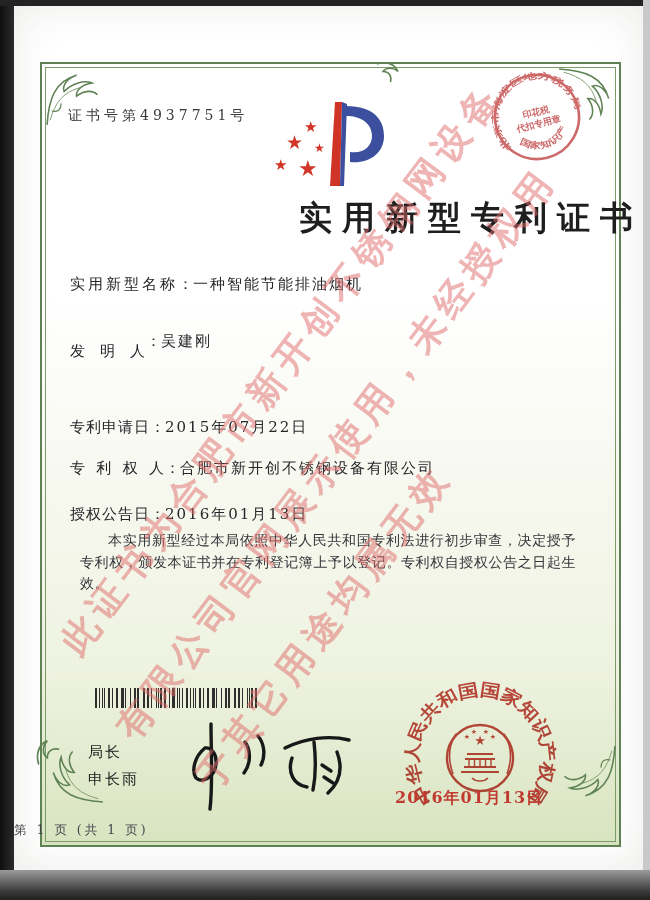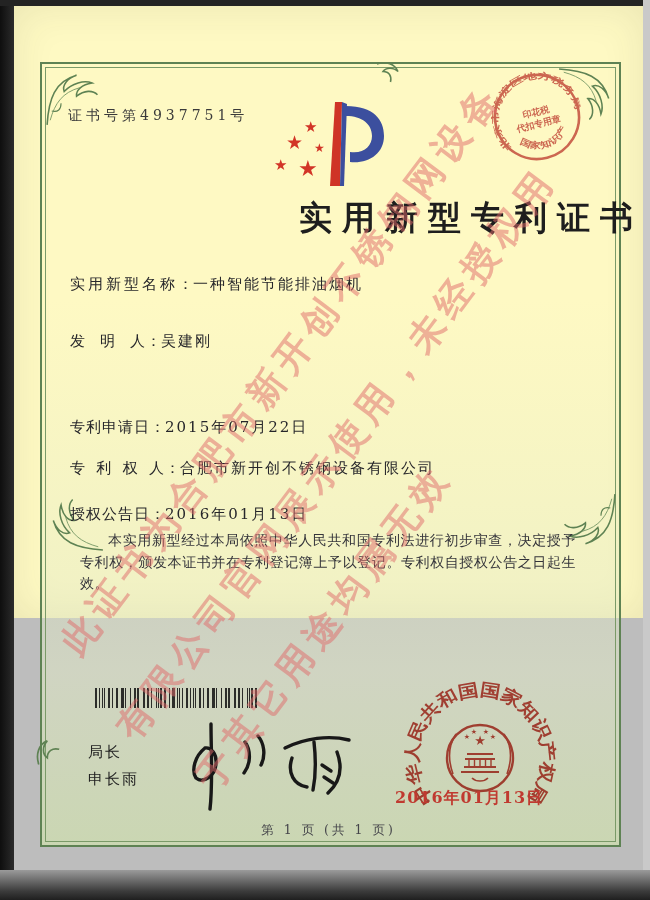--- a/index.html
+++ b/index.html
@@ -2,61 +2,61 @@
 <html><head>
 <meta charset="utf-8">
 <style>
   html,body{margin:0;padding:0;background:#8d8d8d;}
   .photo{position:relative;width:650px;height:900px;background:#bdbdbd;overflow:hidden;
          font-family:"DejaVu Serif","Liberation Serif",serif;}
   .edge-left{position:absolute;left:0;top:0;bottom:0;width:14px;background:linear-gradient(90deg,#0e0e0e,#2b2b2b);}
   .edge-top{position:absolute;left:0;top:0;right:0;height:6px;background:#232323;}
   .edge-right{position:absolute;right:0;top:0;bottom:0;width:7px;background:#c9c9c9;}
   .edge-bottom{position:absolute;left:0;right:0;bottom:0;height:30px;background:linear-gradient(180deg,#9b9b9b,#3c3c3c 70%,#1f1f1f);}
-  .paper{position:absolute;left:14px;top:6px;width:629px;height:612px;background:#fef9c3;
+  .paper{position:absolute;left:14px;top:6px;width:629px;height:864px;background:#ffffff;
          box-shadow:inset 0 0 40px rgba(60,60,40,.10);}
   
   .frame{position:absolute;left:26px;top:56px;width:577px;height:781px;border:2px solid #5e8253;
          background:linear-gradient(180deg,rgba(250,250,242,0) 30%,rgba(224,232,198,.55) 78%,rgba(206,221,176,.8) 100%);}
   .frame::after{content:"";position:absolute;inset:3px;border:1px solid #7a9a68;}
   .fl{position:absolute;width:62px;height:62px;}
   .fl.tl{left:30px;top:60px;}
   .fl.tr{right:25px;top:60px;transform:rotate(90deg);}
   .fl.br{right:25px;bottom:65px;transform:rotate(180deg);}
   .fl.bl{left:30px;bottom:65px;transform:rotate(270deg);}
   .fl.et{left:360px;top:52px;width:30px;height:30px;}
   .fl.el{left:18px;top:728px;width:34px;height:34px;transform:rotate(270deg);}
   
   .certno{position:absolute;left:54px;top:101px;font-size:14px;letter-spacing:4px;color:#3a3a3a;}
   .logo{position:absolute;left:238px;top:88px;width:160px;height:100px;}
   .title{position:absolute;left:0;top:190px;width:100%;text-align:right;font-size:33px;
          font-weight:600;letter-spacing:10px;color:#1e1e1e;}
   
   .field{position:absolute;left:56px;font-size:15px;color:#26262a;white-space:nowrap;}
   .f-label{display:inline-block;vertical-align:top;letter-spacing:1px;}
-  .f-label.w76{width:76px;text-align:justify;text-align-last:justify;}
+  .f-label.w76{width:76px;text-align:justify;text-align-last:justify;margin-top:10px;}
   .f-label.w95{width:95px;text-align:justify;text-align-last:justify;}
   .f-label.wide{letter-spacing:3px;}
   .f-colon{display:inline-block;}
   .f-value{letter-spacing:2px;}
   
   .body-text{position:absolute;left:66px;top:524px;width:496px;color:#34343a;font-size:14px;line-height:21.5px;}
   .body-text p{margin:0;text-indent:2em;letter-spacing:.5px;text-align:justify;}
   
   .barcode{position:absolute;left:81px;top:682px;width:162px;height:20px;opacity:.88;
     background-image:
       repeating-linear-gradient(90deg,#161616 0 2px,transparent 2px 4px,#161616 4px 5px,transparent 5px 9px,#161616 9px 10px,transparent 10px 13px),
       repeating-linear-gradient(90deg,#161616 0 1px,transparent 1px 7px);}
   .signer{position:absolute;left:74px;font-size:15px;color:#222;letter-spacing:2px;text-align:right;}
   .sig{position:absolute;left:151px;top:706px;}
   
   .seal{position:absolute;left:376px;top:662px;width:180px;height:180px;mix-blend-mode:multiply;opacity:.92;}
   .seal-date{position:absolute;left:381px;top:782px;width:160px;font-size:16px;color:#c03a30;
              letter-spacing:1px;font-weight:600;}
-  .footer{position:absolute;left:0;top:816px;width:100%;text-align:center;font-size:12.5px;
+  .footer{position:absolute;left:0;top:816px;width:100%;font-size:12.5px;
           letter-spacing:3px;color:#45454a;}
   
   .stamp{position:absolute;left:478px;top:66px;width:90px;height:90px;transform:rotate(-14deg);
          opacity:.85;mix-blend-mode:multiply;}
   
   .wm{position:absolute;white-space:nowrap;font-family:"DejaVu Sans","Liberation Sans",sans-serif;
       font-size:37px;font-weight:700;letter-spacing:7px;color:rgba(223,105,105,.50);
       transform:rotate(-53deg);transform-origin:0 50%;pointer-events:none;z-index:30;}
   .wm1{left:56px;top:619px;}
   .wm2{left:111px;top:704px;}

